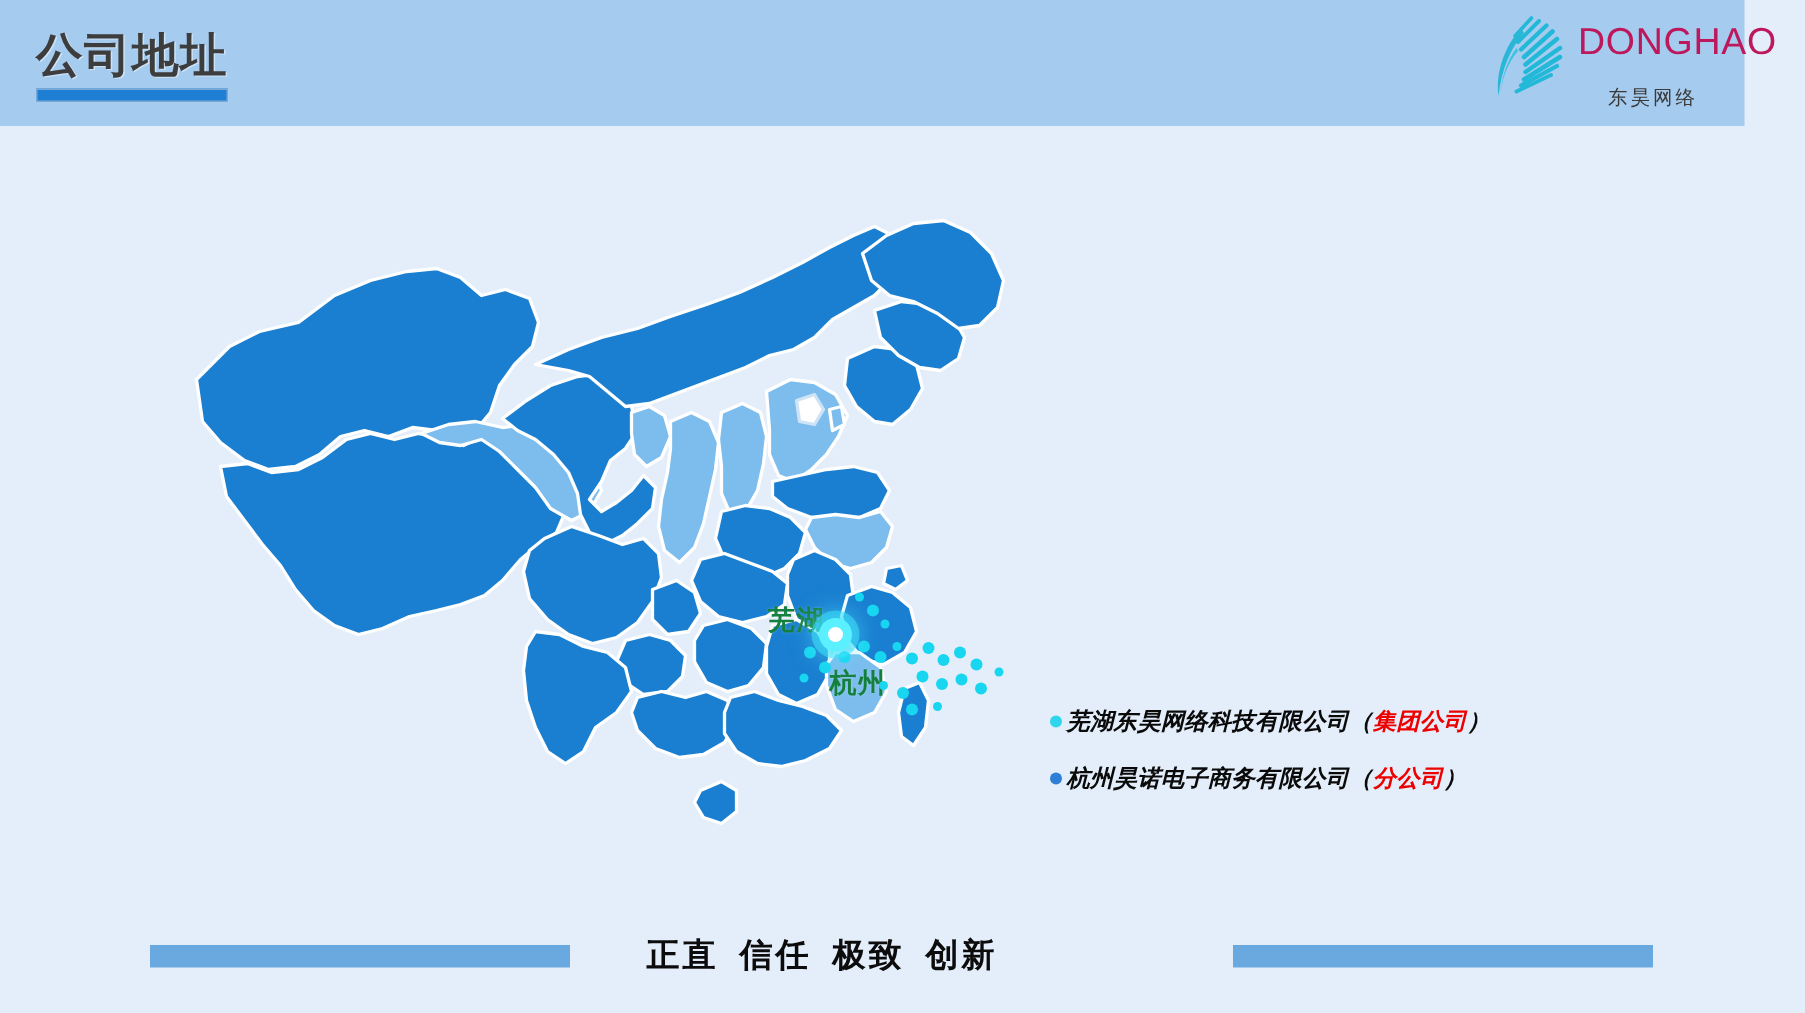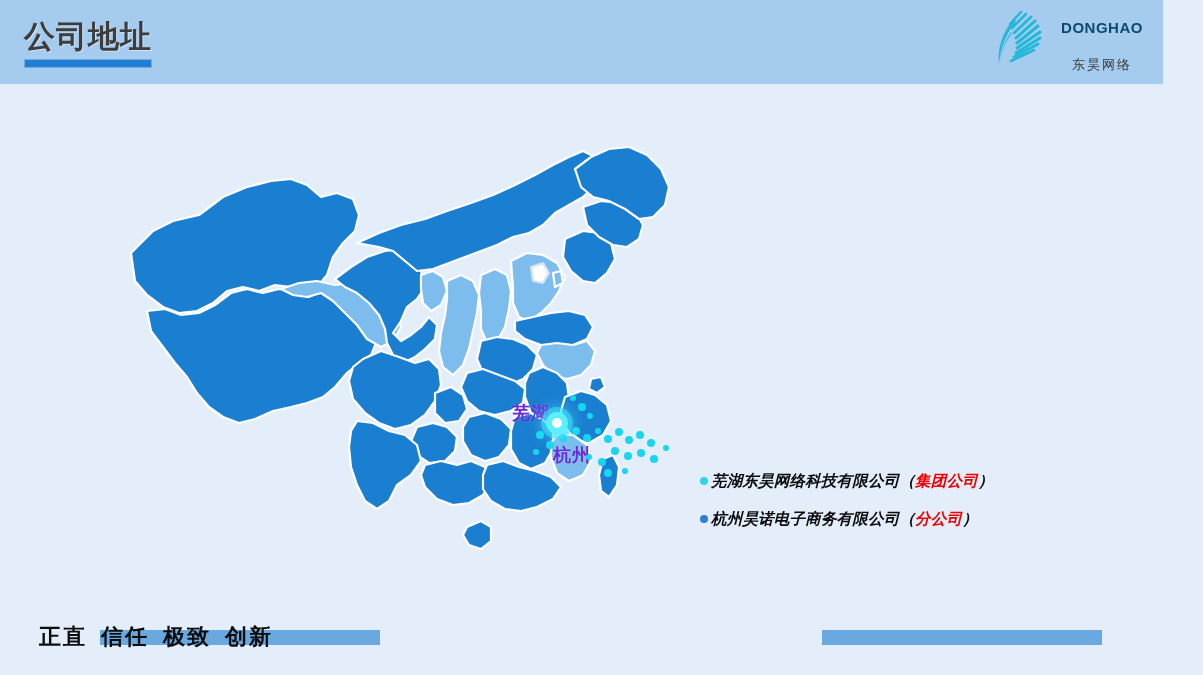--- a/index.html
+++ b/index.html
@@ -26,29 +26,29 @@
   }
   .title-underline{
     width:128px;height:9px;background:#1f7fd4;margin-top:2px;
     border:1px solid #7aa9d6;box-sizing:border-box;
   }
 
   
   .logo{position:absolute;right:10px;top:8px;width:163px;height:62px;}
   .logo-mark{position:absolute;left:0;top:0;width:62px;height:62px;}
   .logo-text{position:absolute;left:62px;top:8px;width:100px;text-align:center;}
-  .logo-en{font-size:15px;font-weight:bold;color:#0c4a6e;letter-spacing:.5px;line-height:24px;}
+  .logo-en{font-size:25px;font-weight:normal;color:#be185d;letter-spacing:.5px;line-height:24px;}
   .logo-cn{font-size:13px;color:#3a3a3a;letter-spacing:2px;line-height:17px;margin-top:16px;}
 
   
   .map-area{position:absolute;left:95px;top:135px;width:620px;height:470px;}
   .map-area svg{display:block;width:620px;height:470px;}
 
   .city-label{
-    position:absolute;font-size:18px;font-weight:bold;color:#6d28d9;
+    position:absolute;font-size:18px;font-weight:bold;color:#15803d;
     white-space:nowrap;letter-spacing:1px;
     text-shadow:0 0 2px rgba(255,255,255,.25);
   }
   #label-wuhu{left:417px;top:266px;}
   #label-hangzhou{left:458px;top:308px;}
 
   .dot{position:absolute;border-radius:50%;background:#18d6f0;}
   .hub{
     position:absolute;border-radius:50%;
     background:#5bf0ff;
@@ -69,22 +69,22 @@
     font-style:italic;
   }
   .legend-tag{color:#ec0000;font-weight:bold;}
   .paren{color:#0a0a0a;font-weight:bold;}
 
   
   .foot-bar{position:absolute;height:15px;background:#6aa9e0;top:630px;}
   #foot-bar-left{left:100px;width:280px;}
   #foot-bar-right{left:822px;width:280px;}
   .motto{
-    position:absolute;top:622px;left:0;width:1096px;text-align:left;
-    font-size:22px;font-weight:bold;color:#0c0c0c;letter-spacing:2px;padding-left:32px;
+    position:absolute;top:622px;left:0;width:1096px;text-align:center;
+    font-size:22px;font-weight:bold;color:#0c0c0c;letter-spacing:2px;
   }
   .motto span{margin:0 7px;}
 </style>
 </head>
 <body>
 
 <div id="slide">
 
   <div class="header">
     <div class="title-wrap">

